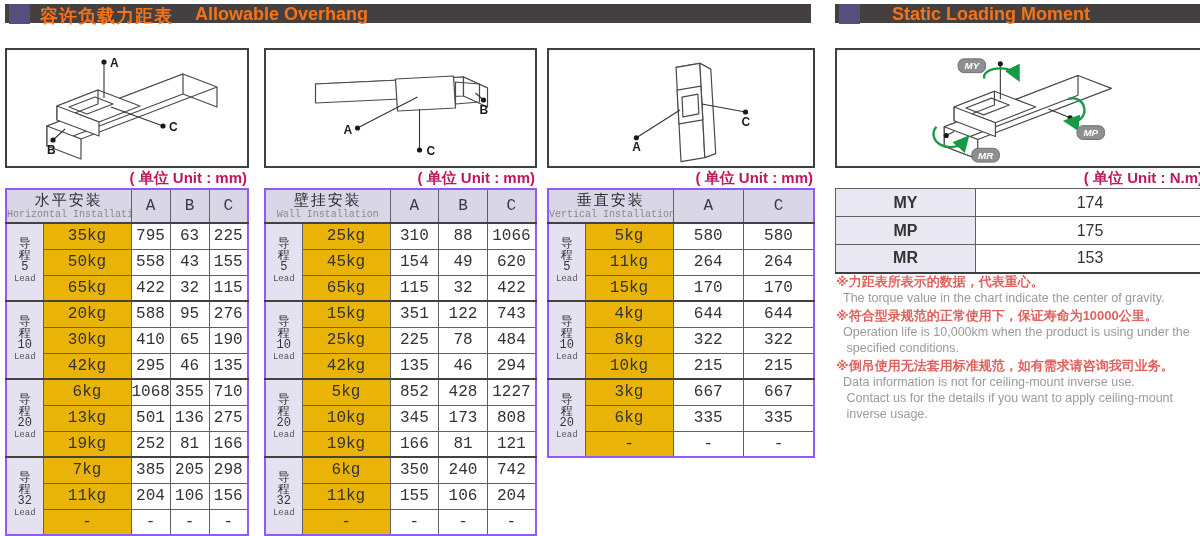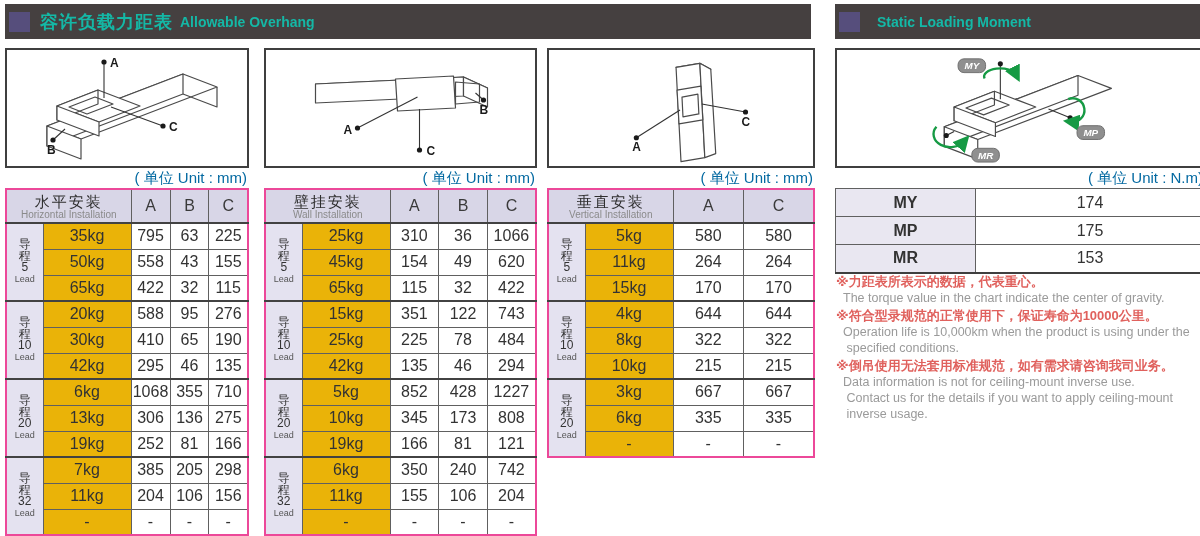--- a/index.html
+++ b/index.html
@@ -1,42 +1,42 @@
 <!DOCTYPE html>
 <html><head>
 <meta charset="utf-8">
 <style>
   * { margin:0; padding:0; box-sizing:border-box; }
   html,body { background:#fff; }
   body { font-family:"Liberation Sans","DejaVu Sans",sans-serif; }
   .page { position:relative; width:1200px; height:536px; background:#fff; overflow:hidden; }
 
   
-  .hdr { position:absolute; top:4px; height:35px; background:#454040; display:flex; align-items:center; color:#14b8a6; padding-left:4px; }
+  .hdr { position:absolute; top:4px; height:19px; background:#454040; display:flex; align-items:flex-start; color:#f97316; padding-left:4px; }
   .hdr-left  { left:5px;  width:806px; }
   .hdr-right { left:835px; width:370px; }
   .hdr .sq { width:21px; height:20px; background:#564e7c; margin-right:10px; flex:0 0 auto; }
   .hdr .zh { font-size:18px; font-weight:bold; letter-spacing:1px; white-space:nowrap; }
-  .hdr .en { font-size:14px; font-weight:bold; margin-left:7px; white-space:nowrap; }
+  .hdr .en { font-size:18px; font-weight:bold; margin-left:22px; white-space:nowrap; }
 
   
   .col { position:absolute; top:0; height:536px; }
   .col1 { left:5px;   width:244px; }
   .col2 { left:264px; width:273px; }
   .col3 { left:547px; width:268px; }
   .colR { left:835px; width:370px; }
 
   .dbox { position:absolute; top:48px; left:0; right:0; height:120px; border:2px solid #3f3f3f; background:#fff; }
   .dbox svg { width:100%; height:100%; display:block; }
-  .unit { position:absolute; top:169px; left:0; right:2px; text-align:right; font-size:15px; font-weight:normal; color:#0369a1; white-space:nowrap; }
+  .unit { position:absolute; top:169px; left:0; right:2px; text-align:right; font-size:15px; font-weight:bold; color:#be185d; white-space:nowrap; }
 
   
   table { border-collapse:collapse; table-layout:fixed; position:absolute; top:188px; left:0; width:100%; }
   .otable td, .otable th { border:1px solid #606060; text-align:center; vertical-align:middle; color:#333; overflow:hidden; }
-  .otable { border:2px solid #ec4899; }
+  .otable { border:2px solid #8b5cf6;font-family:Liberation Mono, monospace; }
   .otable thead th { background:#d8d6e7; height:34px; font-weight:normal; }
   .otable .tzh { font-size:15px; color:#2e2e2e; letter-spacing:2px; line-height:17px; }
   .otable .ten { font-size:10px; color:#8a8a8a; line-height:10px; white-space:nowrap; }
   .otable .colh { font-size:16px; color:#3a3a3a; }
   .otable tbody tr { height:26px; }
   .otable td { font-size:16px; }
   .otable td.lead { background:#e4e2f0; font-size:12px; line-height:11.5px; padding:1px 0; }
   .otable td.lead .le { font-size:9px; color:#555; }
   .otable td.load { background:#eab308; }
   .otable tr.gfirst td { border-top:2px solid #424242; }
@@ -181,21 +181,21 @@
               <div>20</div>
               <div class="le">Lead</div>
             </td>
             <td class="load">6kg</td>
             <td>1068</td>
             <td>355</td>
             <td>710</td>
           </tr>
           <tr class="">
             <td class="load">13kg</td>
-            <td>306</td>
+            <td>501</td>
             <td>136</td>
             <td>275</td>
           </tr>
           <tr class="">
             <td class="load">19kg</td>
             <td>252</td>
             <td>81</td>
             <td>166</td>
           </tr>
           <tr class="gfirst">
@@ -272,21 +272,21 @@
         <tbody>
           <tr class="gfirst">
             <td class="lead" rowspan="3">
               <div>导</div>
               <div>程</div>
               <div>5</div>
               <div class="le">Lead</div>
             </td>
             <td class="load">25kg</td>
             <td>310</td>
-            <td>36</td>
+            <td>88</td>
             <td>1066</td>
           </tr>
           <tr class="">
             <td class="load">45kg</td>
             <td>154</td>
             <td>49</td>
             <td>620</td>
           </tr>
           <tr class="">
             <td class="load">65kg</td>

